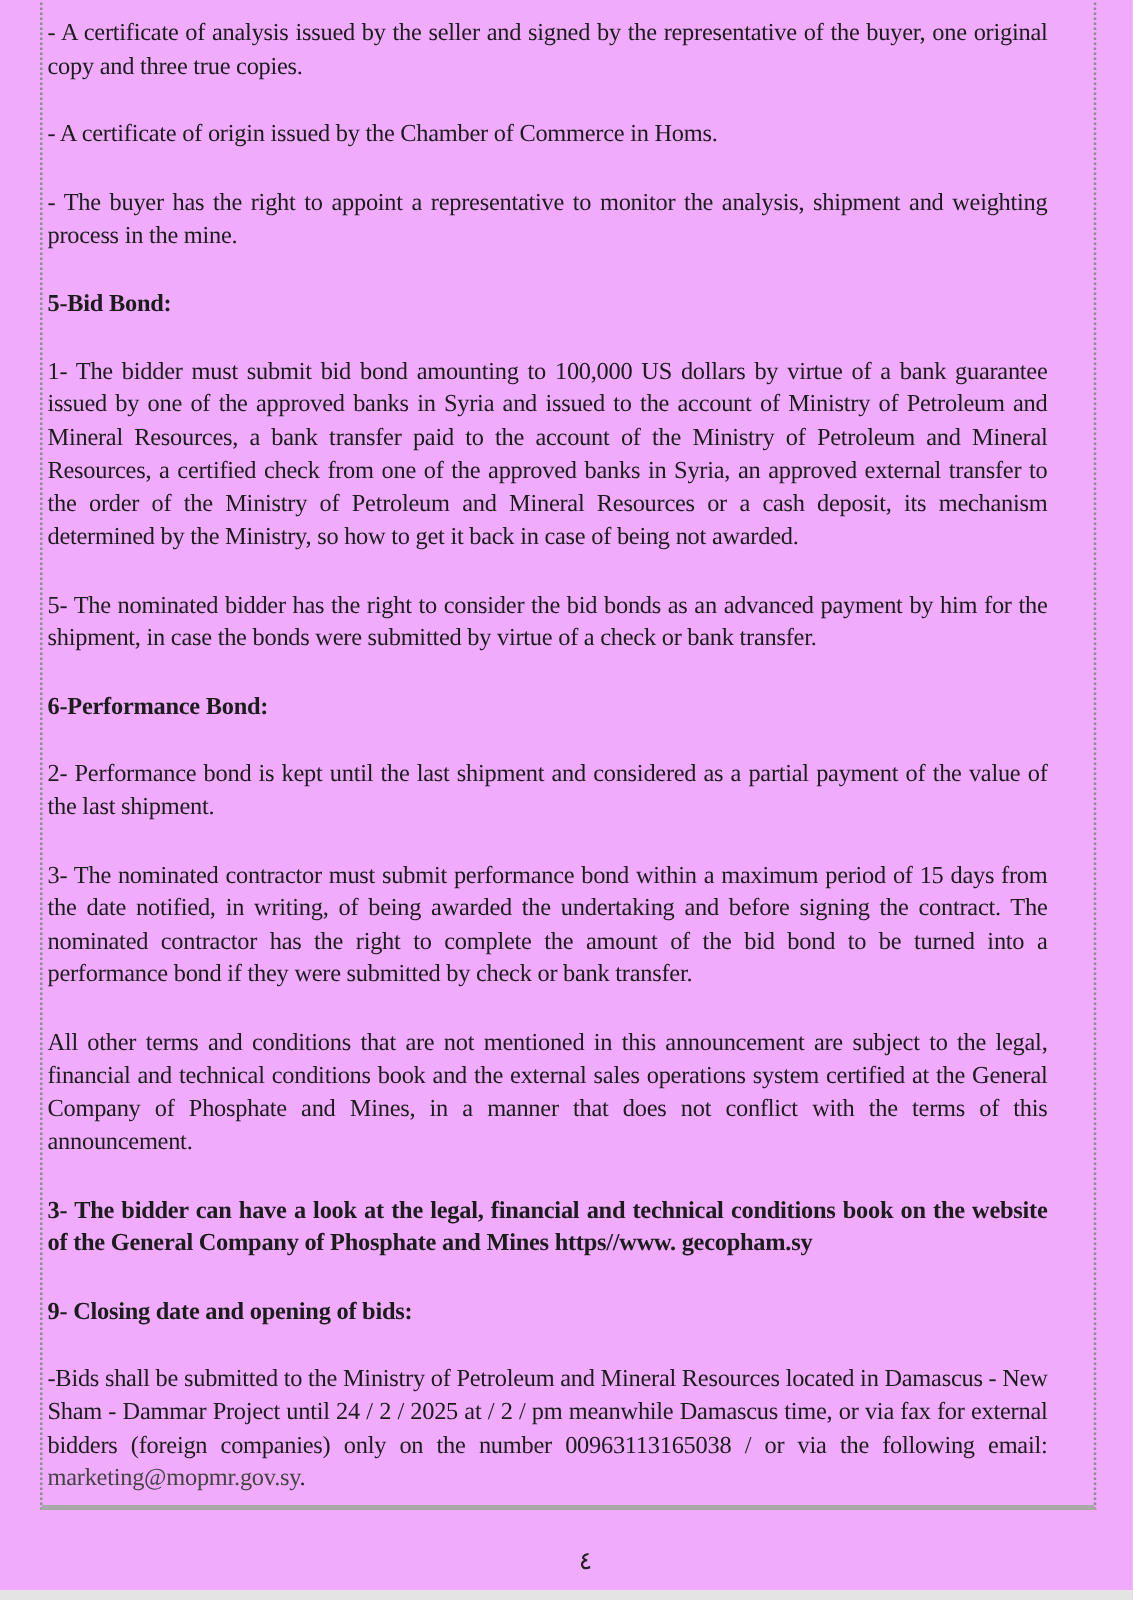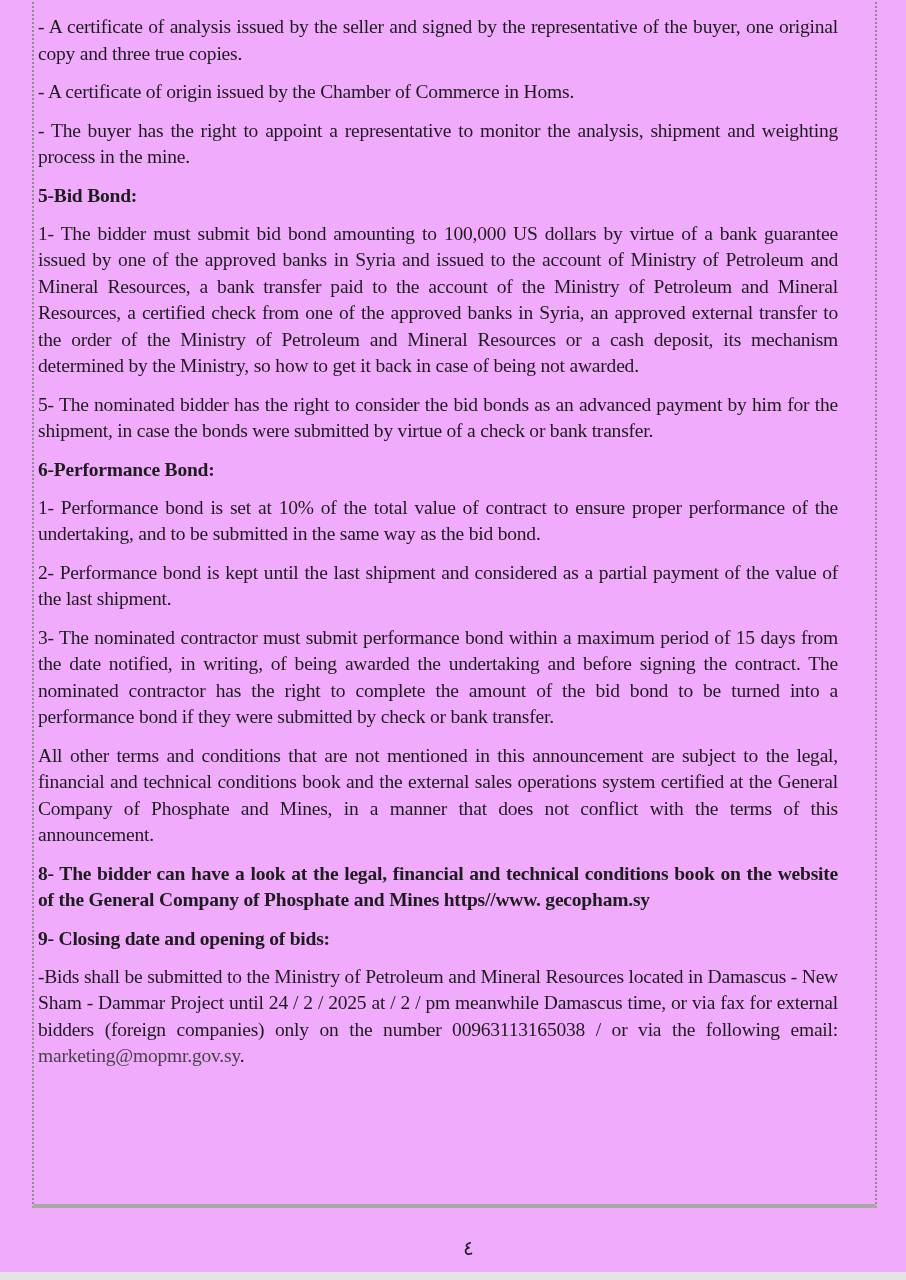--- a/index.html
+++ b/index.html
@@ -31,21 +31,21 @@
     left: 38px; top: 4px;
     width: 800px;
   }
   p {
     margin: 0;
     font-size: 19.5px;
     line-height: 26.5px;
     text-align: justify;
     letter-spacing: -0.2px;
   }
-  .gap { margin-top: 12px; }
+  .gap { margin-top: 28px; }
   .head { font-weight: bold; font-size: 19.5px; line-height: 26px; }
   .bold-p { font-weight: bold; }
   .email { color: #444; }
   .page-num {
     position: absolute; left: 463px; top: 1236px;
     font-size: 20px; color: #222;
     font-family: "DejaVu Sans", sans-serif;
   }
   .bottom-band {
     position: absolute; left: 0; top: 1272px; width: 906px; height: 8px;
@@ -61,27 +61,26 @@
   <div class="content">
     <p style="margin-top:10px;">- A certificate of analysis issued by the seller and signed by the representative of the buyer, one original copy and three true copies.</p>
     <p class="gap">- A certificate of origin issued by the Chamber of Commerce in Homs.</p>
     <p class="gap">- The buyer has the right to appoint a representative to monitor the analysis, shipment and weighting process in the mine.</p>
 
     <p class="gap head">5-Bid Bond:</p>
     <p class="gap">1- The bidder must submit bid bond amounting to 100,000 US dollars by virtue of a bank guarantee issued by one of the approved banks in Syria and issued to the account of Ministry of Petroleum and Mineral Resources, a bank transfer paid to the account of the Ministry of Petroleum and Mineral Resources, a certified check from one of the approved banks in Syria, an approved external transfer to the order of the Ministry of Petroleum and Mineral Resources or a cash deposit, its mechanism  determined by the Ministry, so how to get it back in case of being not awarded.</p>
     <p class="gap">5- The nominated bidder has the right to consider the bid bonds as an advanced payment by him for the shipment, in case the bonds were submitted by virtue of a check or bank transfer.</p>
 
     <p class="gap head">6-Performance Bond:</p>
-    <p class="gap">1- Performance bond is set at 10% of the total value of contract to ensure proper performance of the undertaking, and to be submitted in the same way as the bid bond.</p>
     <p class="gap">2- Performance bond is kept until the last shipment and considered as a partial payment of the value of the last shipment.</p>
     <p class="gap">3- The nominated contractor must submit performance bond within a maximum period of 15 days from the date notified, in writing, of being awarded the undertaking and before signing the contract. The nominated contractor has the right to complete the amount of the bid bond to be turned into a performance bond if they were submitted by check or bank transfer.</p>
 
     <p class="gap">All other terms and conditions that are not mentioned in this announcement are subject to the legal, financial and technical conditions book and the external sales operations system certified at the General Company of Phosphate and Mines, in a manner that does not conflict with the terms of this announcement.</p>
 
-    <p class="gap bold-p">8- The bidder can have a look at the legal, financial and technical conditions book on the website of the General Company of Phosphate and Mines https//www. gecopham.sy</p>
+    <p class="gap bold-p">3- The bidder can have a look at the legal, financial and technical conditions book on the website of the General Company of Phosphate and Mines https//www. gecopham.sy</p>
 
     <p class="gap head">9- Closing date and opening of bids:</p>
     <p class="gap"><span>-Bids shall be submitted to the Ministry of Petroleum and Mineral Resources located in Damascus - New Sham - Dammar Project until   24 /   2  / 2025 at / 2 / pm  meanwhile Damascus time, or via fax for external bidders (foreign companies) only on the number 00963113165038 / or via the following email: </span><span class="email">marketing@mopmr.gov.sy</span><span>.</span></p>
   </div>
 
   <div class="page-num">٤</div>
 </div>
 <div class="bottom-band"></div>
 
 </body></html>

